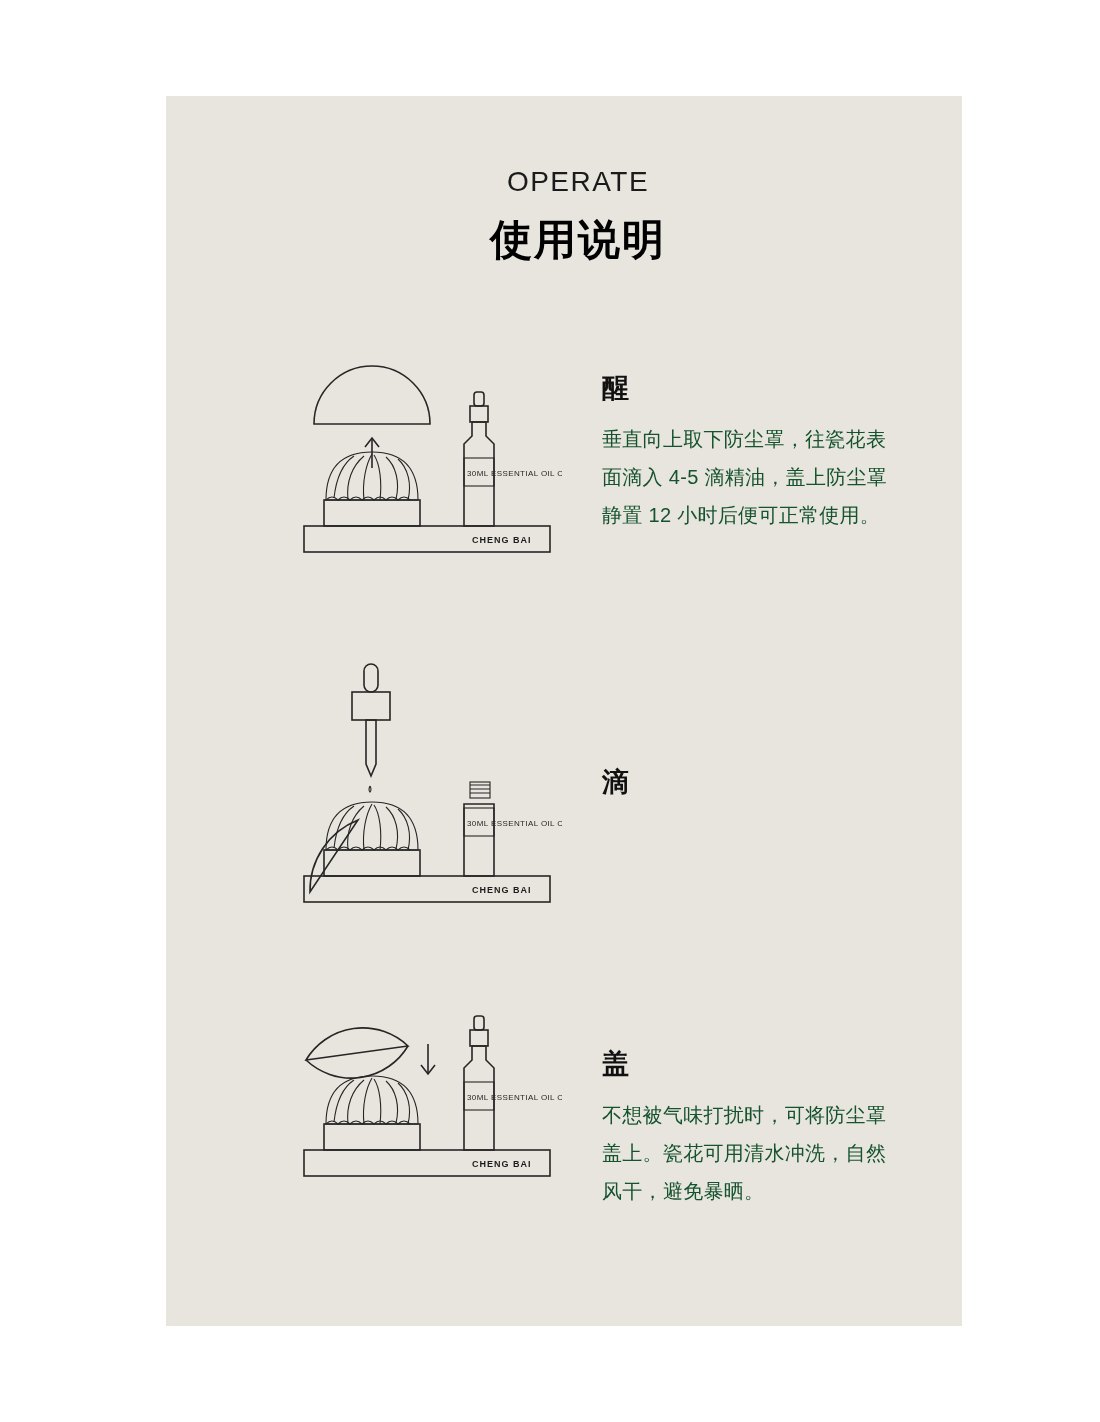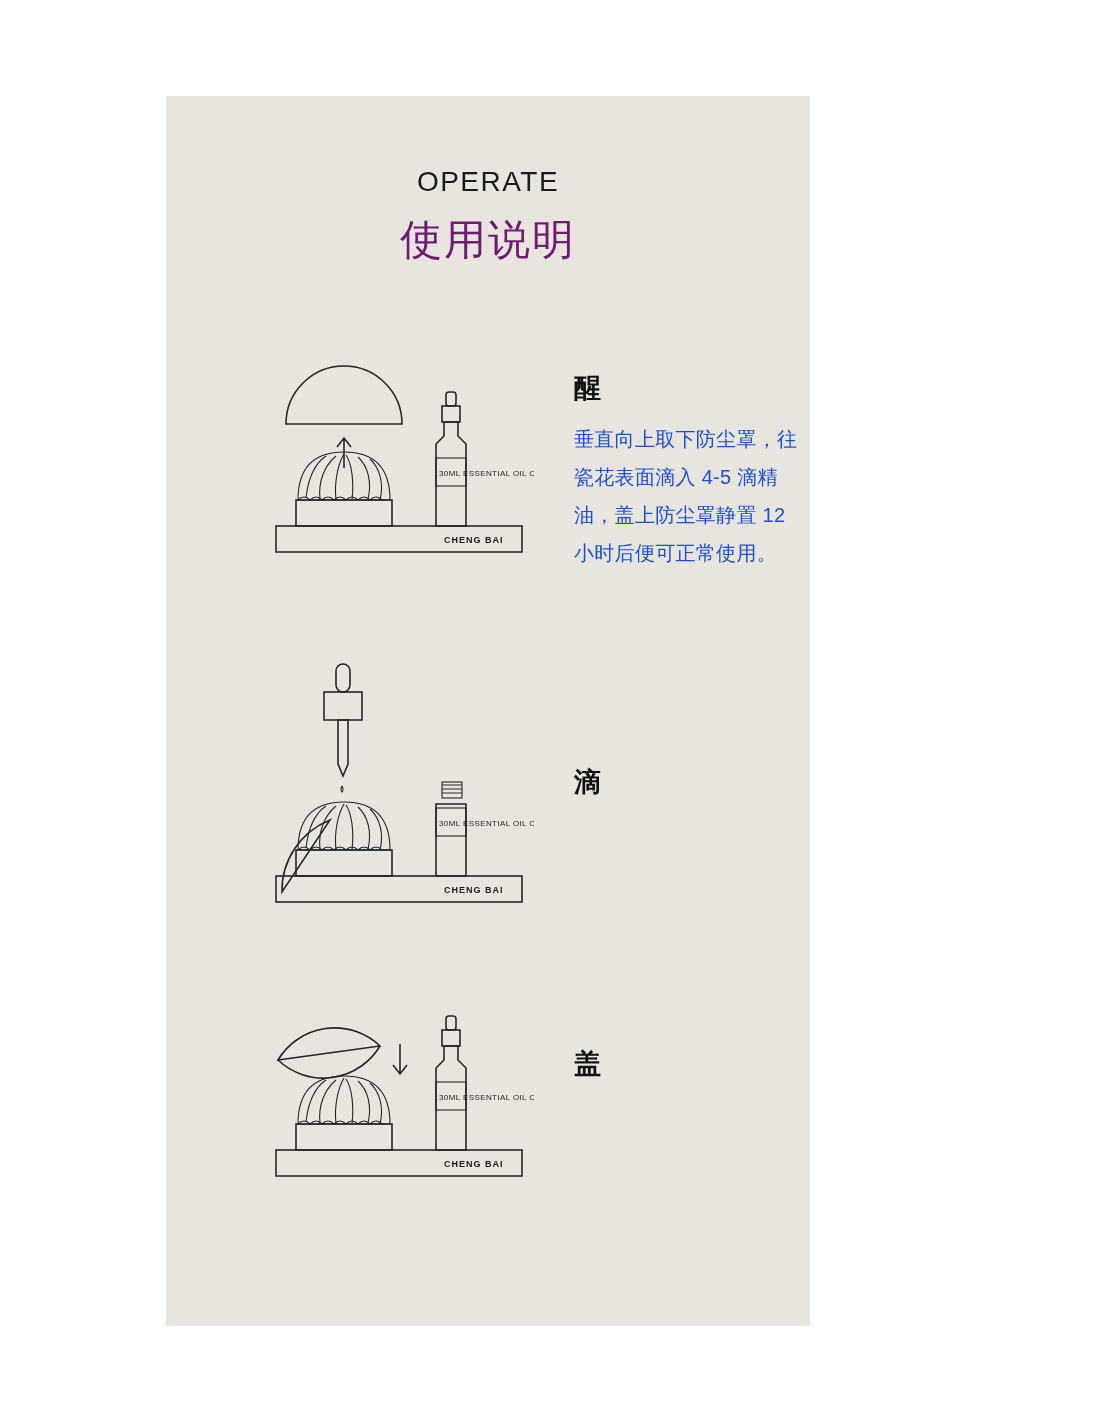--- a/index.html
+++ b/index.html
@@ -10,40 +10,41 @@
   body {
     width: 1100px;
     height: 1422px;
     font-family: "Liberation Sans", sans-serif;
     overflow: hidden;
   }
   .page {
     position: absolute;
     left: 166px;
     top: 96px;
-    width: 644px;
+    width: 768px;
     height: 1230px;
     background: #e8e5de;
+    padding-left: 28px;
   }
   .header {
     text-align: center;
     padding-top: 70px;
   }
   .header .eyebrow {
     font-size: 28px;
     letter-spacing: 1.5px;
     color: #1b1b1b;
     font-weight: 400;
   }
   .header .title {
     font-size: 42px;
     letter-spacing: 2px;
-    color: #701a75;
+    color: #000000;
     margin-top: 14px;
-    font-weight: 400;
+    font-weight: 700;
   }
   .steps {
     margin-top: 84px;
   }
   .step {
     display: flex;
     align-items: flex-start;
     padding-left: 98px;
     margin-bottom: 52px;
     min-height: 250px;
@@ -62,21 +63,21 @@
   .step-char {
     font-size: 27px;
     color: #111;
     font-weight: 600;
     letter-spacing: 1px;
     margin-bottom: 14px;
   }
   .step-text {
     font-size: 20px;
     line-height: 1.9;
-    color: #1d4ed8;
+    color: #14532d;
     letter-spacing: 0.3px;
   }
   svg { display: block; }
   .ln { fill: none; stroke: #262626; stroke-width: 1.6; }
   .lnt { fill: none; stroke: #262626; stroke-width: 1.1; }
   .lbl { font-size: 8px; fill: #262626; font-family: "Liberation Sans", sans-serif; letter-spacing: 0.4px; }
   .lbl-b { font-size: 9px; fill: #1b1b1b; font-family: "Liberation Sans", sans-serif; font-weight: 700; letter-spacing: 1px; }
 </style>
 </head>
 <body>
@@ -185,17 +186,18 @@
 
           <rect class="ln" x="182" y="40" width="10" height="14" rx="3"></rect>
           <rect class="ln" x="178" y="54" width="18" height="16"></rect>
           <path class="ln" d="M180 70 L180 84 L172 92 L172 174 L202 174 L202 92 L194 84 L194 70 Z"></path>
           <rect class="lnt" x="172" y="106" width="30" height="28"></rect>
           <text class="lbl" x="175" y="124">30ML  ESSENTIAL OIL  CH</text>
         </svg>
       </div>
       <div class="copy low">
         <div class="step-char">盖</div>
+        <div class="step-text">不想被气味打扰时，可将防尘罩盖上。瓷花可用清水冲洗，自然风干，避免暴晒。</div>
       </div>
     </div>
 
   </div>
 </div>
 
 </body></html>

